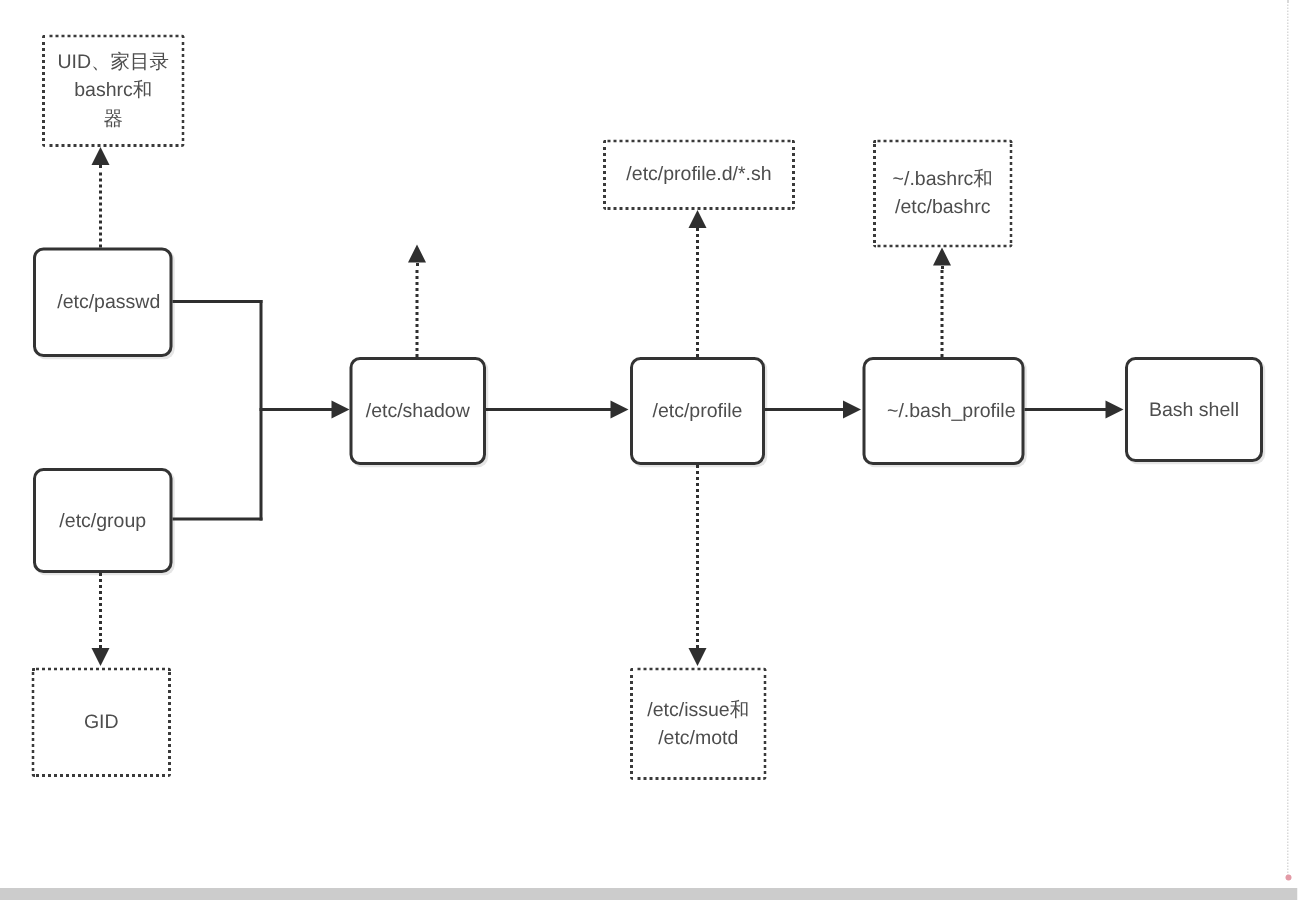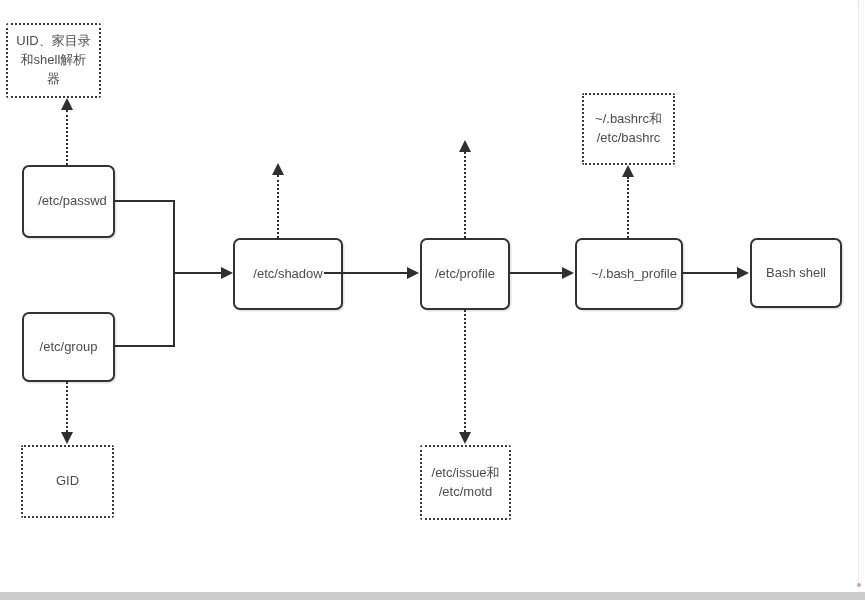--- a/index.html
+++ b/index.html
@@ -31,26 +31,26 @@
   .solid{
     border:2px solid #333333;
     border-radius:7px;
     box-shadow:1.5px 1.5px 0 rgba(0,0,0,0.10);
   }
   .dotted{
     border:2px dotted #3a3a3a;
     border-radius:2px;
   }
   
-  #n-uid        {left:6px; top:23px;  width:95px;  height:75px;}
+  #n-uid        {left:28px; top:23px;  width:95px;  height:75px;}
   #n-passwd     {left:22px; top:165px; width:93px;  height:73px;padding-left:12px;}
   #n-group      {left:22px; top:312px; width:93px;  height:70px;justify-content:center;}
   #n-gid        {left:21px; top:445px; width:93px;  height:73px;}
   #n-userpwd    {left:233px;top:93px;  width:91px;  height:70px;}
-  #n-shadow     {left:233px;top:238px; width:110px;  height:72px;}
+  #n-shadow     {left:233px;top:238px; width:91px;  height:72px;}
   #n-profiled   {left:402px;top:93px;  width:128px; height:47px;}
   #n-profile    {left:420px;top:238px; width:90px;  height:72px;}
   #n-issue      {left:420px;top:445px; width:91px;  height:75px;}
   #n-bashrc     {left:582px;top:93px;  width:93px;  height:72px;}
   #n-bashprof   {left:575px;top:238px; width:108px; height:72px;justify-content:flex-end;}
   #n-bashshell  {left:750px;top:238px; width:92px;  height:70px;}
   
   .hline{position:absolute;height:2px;background:#2f2f2f;}
   .vline{position:absolute;width:2px;background:#2f2f2f;}
   .vdot{position:absolute;width:0;border-left:2px dotted #2f2f2f;}
@@ -73,21 +73,21 @@
   }
 </style>
 </head>
 <body>
 
 <div class="canvas">
 
   <div class="node dotted" id="n-uid">
     <div class="lines">
       <span>UID、家目录</span>
-      <span>和shell解析</span>
+      <span>bashrc和</span>
       <span>器</span>
     </div>
   </div>
 
   <div class="node solid" id="n-passwd">
     <span>/etc/passwd</span>
   </div>
 
   <div class="node solid" id="n-group">
     <span>/etc/group</span>
@@ -95,20 +95,23 @@
 
   <div class="node dotted" id="n-gid">
     <span>GID</span>
   </div>
 
 
   <div class="node solid" id="n-shadow">
     <span>/etc/shadow</span>
   </div>
 
+  <div class="node dotted" id="n-profiled">
+    <span>/etc/profile.d/*.sh</span>
+  </div>
 
   <div class="node solid" id="n-profile">
     <span>/etc/profile</span>
   </div>
 
   <div class="node dotted" id="n-issue">
     <div class="lines">
       <span>/etc/issue和</span>
       <span>/etc/motd</span>
     </div>

